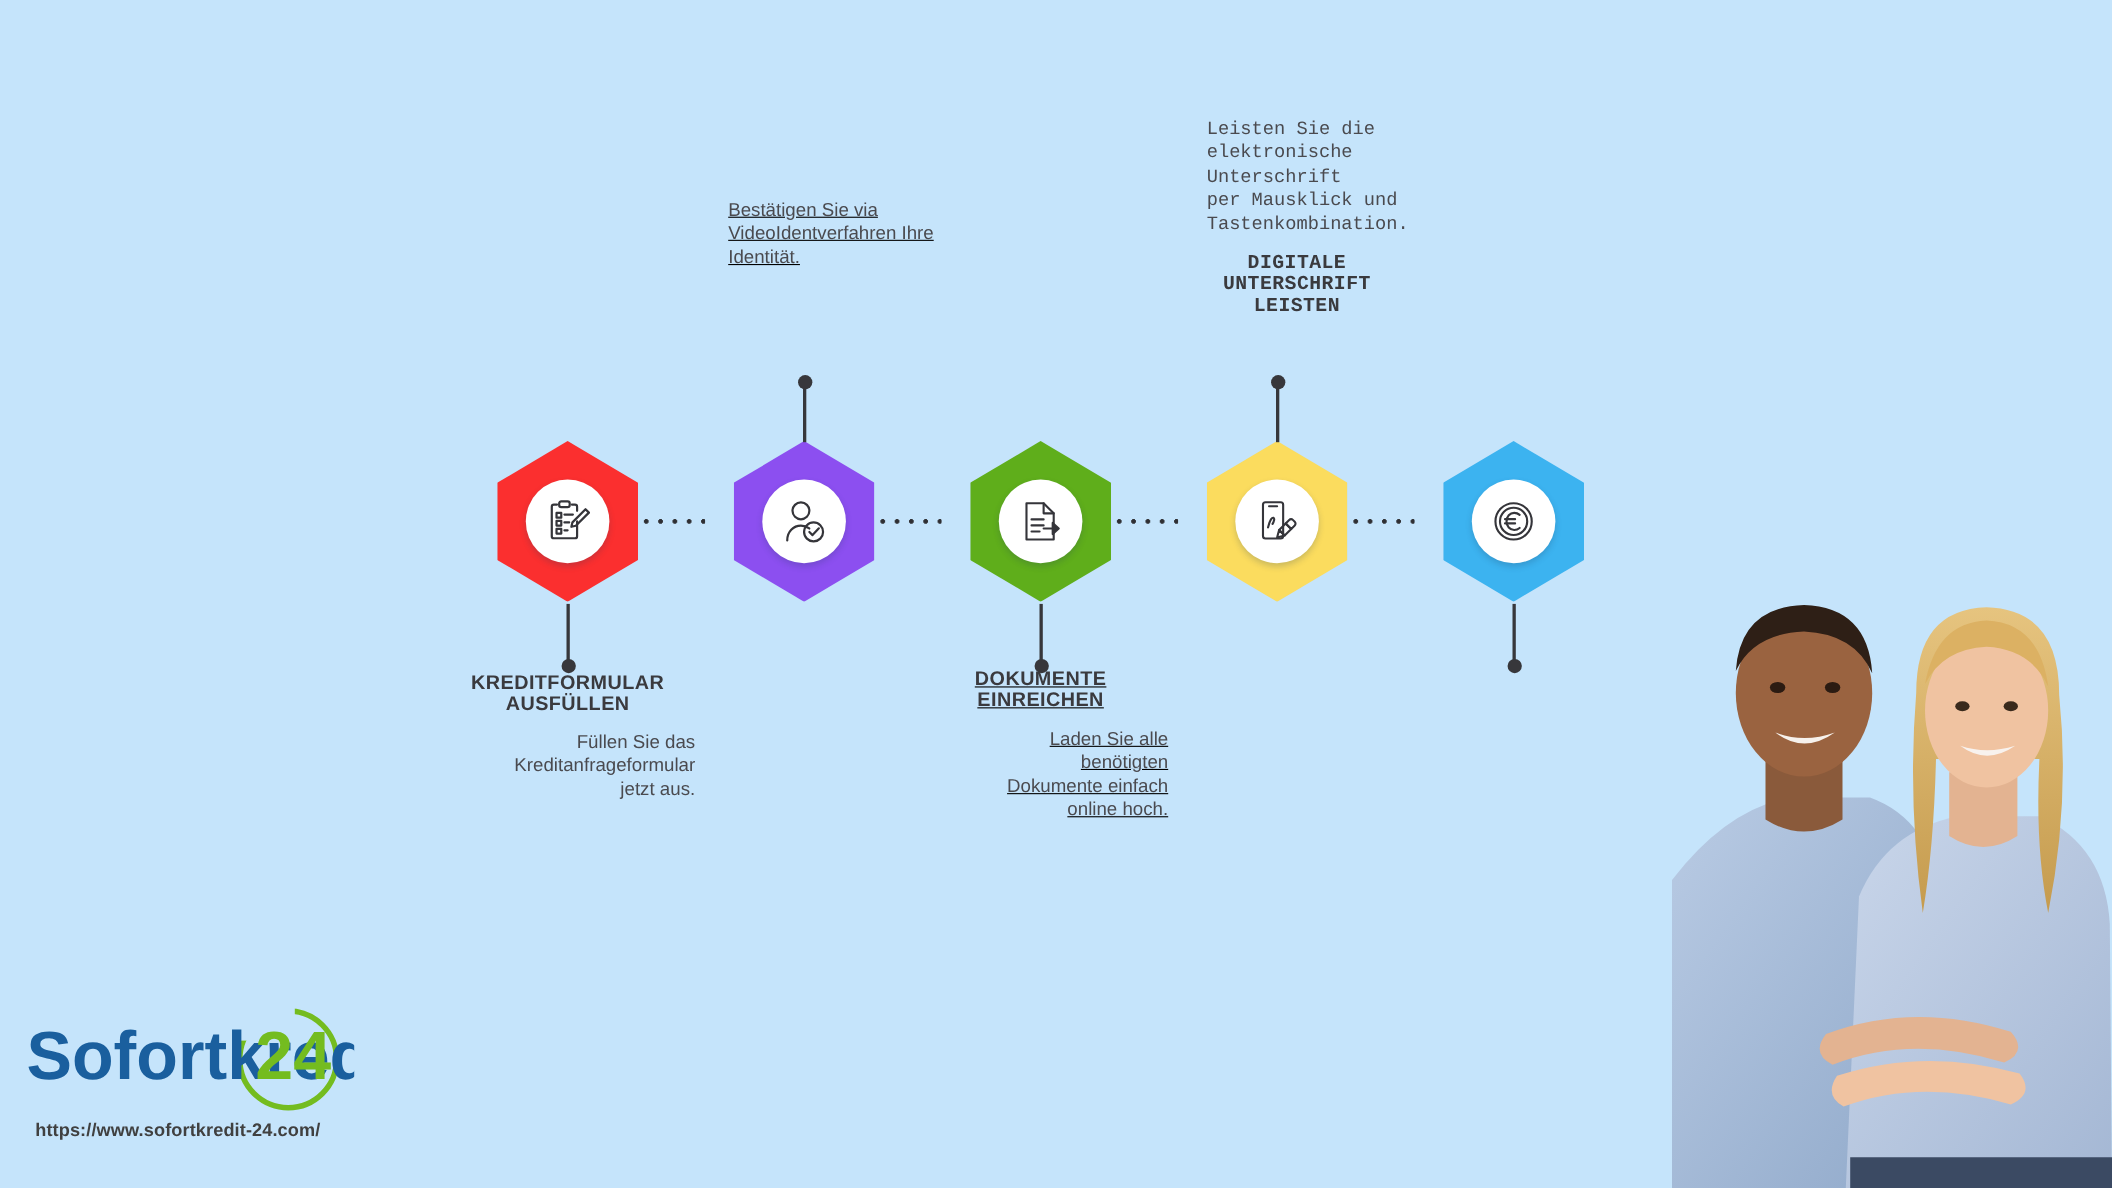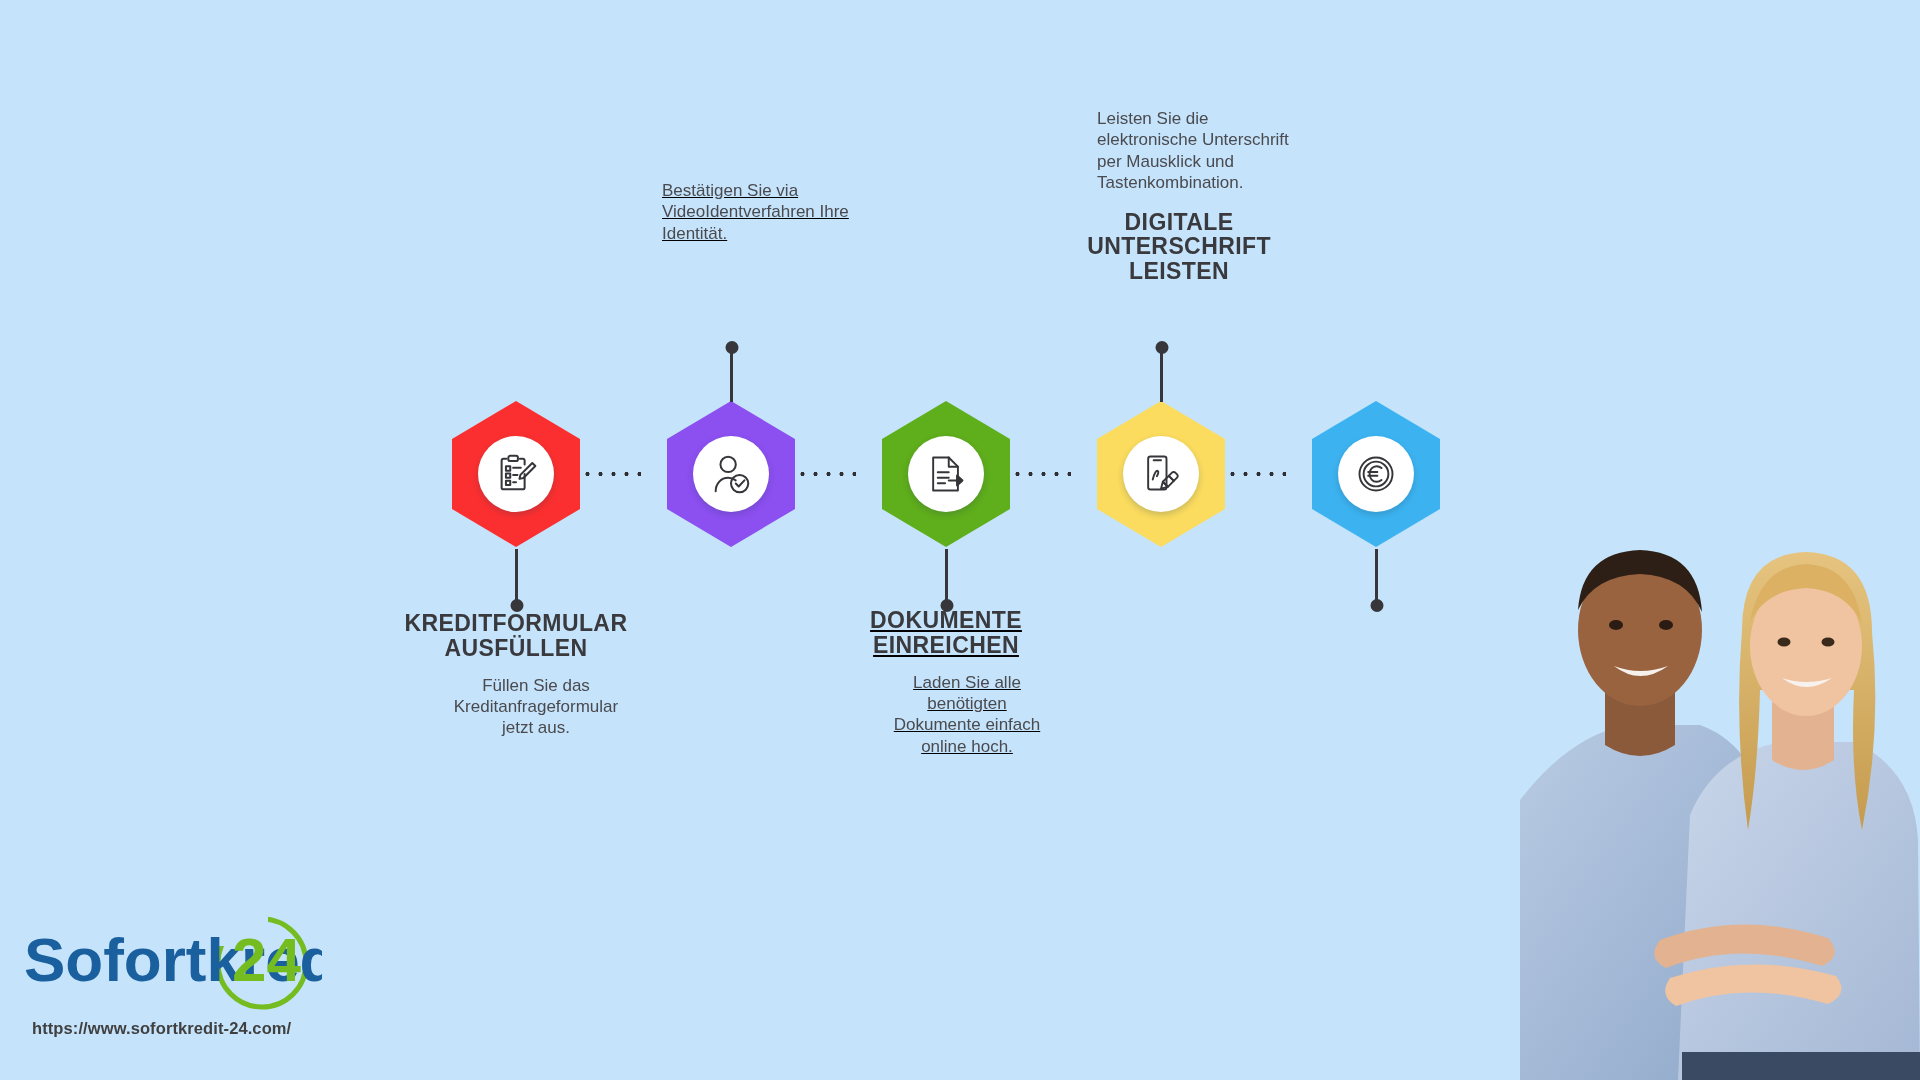--- a/index.html
+++ b/index.html
@@ -81,40 +81,40 @@
     transform: translateX(-50%);
   }
   .stem.up::after { top: -11px; }
   .stem.down::after { bottom: -11px; }
 
   
   .block {
     position: absolute;
   }
   .block .title {
-    font-size: 23px;
+    font-size: 18px;
     font-weight: bold;
     letter-spacing: 0.4px;
     color: #3a3a3e;
     line-height: 1.08;
     text-align: center;
     margin: 0;
     white-space: pre-line;
   }
   .block .desc {
     font-size: 17px;
     color: #4a4a4f;
     line-height: 1.26;
     margin: 0;
     white-space: pre-line;
   }
   .block.above .desc { margin-bottom: 16px; }
   .block.below .desc { margin-top: 14px; }
   .block.above .desc { text-align: left; }
-  .block.below .desc { text-align: center; }
+  .block.below .desc { text-align: right; }
 
   
   #logo {
     position: absolute;
     left: 22px;
     top: 915px;
     width: 330px;
     height: 135px;
   }
   #logo .logo-url {
@@ -234,21 +234,21 @@
           <path d="M16 9h8"></path>
           <path d="M15 30c2-8 4-10 5.5-9.5 1.3.5.3 4-1 6"></path>
           <path d="M26 32.5l6.5-6.5 5.5 5.5-6.5 6.5z"></path>
           <path d="M32.5 26l3.5-3.5a2.5 2.5 0 0 1 3.6 0l1.9 1.9a2.5 2.5 0 0 1 0 3.6L38 31.5z"></path>
           <path d="M26 32.5L24 40l7.5-2z"></path>
         </svg>
       </span>
     </div>
   </div>
   <div class="stem up" style="left:1160px; top:352px; height:50px;"></div>
-  <div class="block above" style="left:1063px; top:108px; width:232px;">
+  <div class="block above" style="left:1063px; top:108px; width:232px;font-family:Liberation Mono, monospace;">
     <p class="desc" style="padding-left:34px;">Leisten Sie die
 elektronische Unterschrift
 per Mausklick und
 Tastenkombination.</p>
     <p class="title">DIGITALE
 UNTERSCHRIFT
 LEISTEN</p>
   </div>
 
   <div class="node" style="left:1312px; top:401px;">

